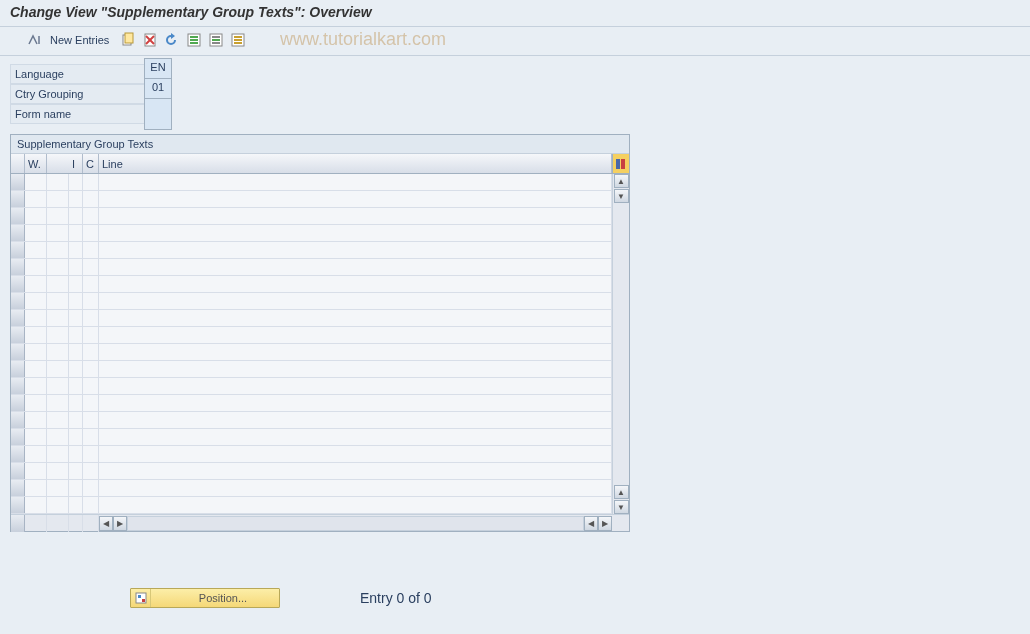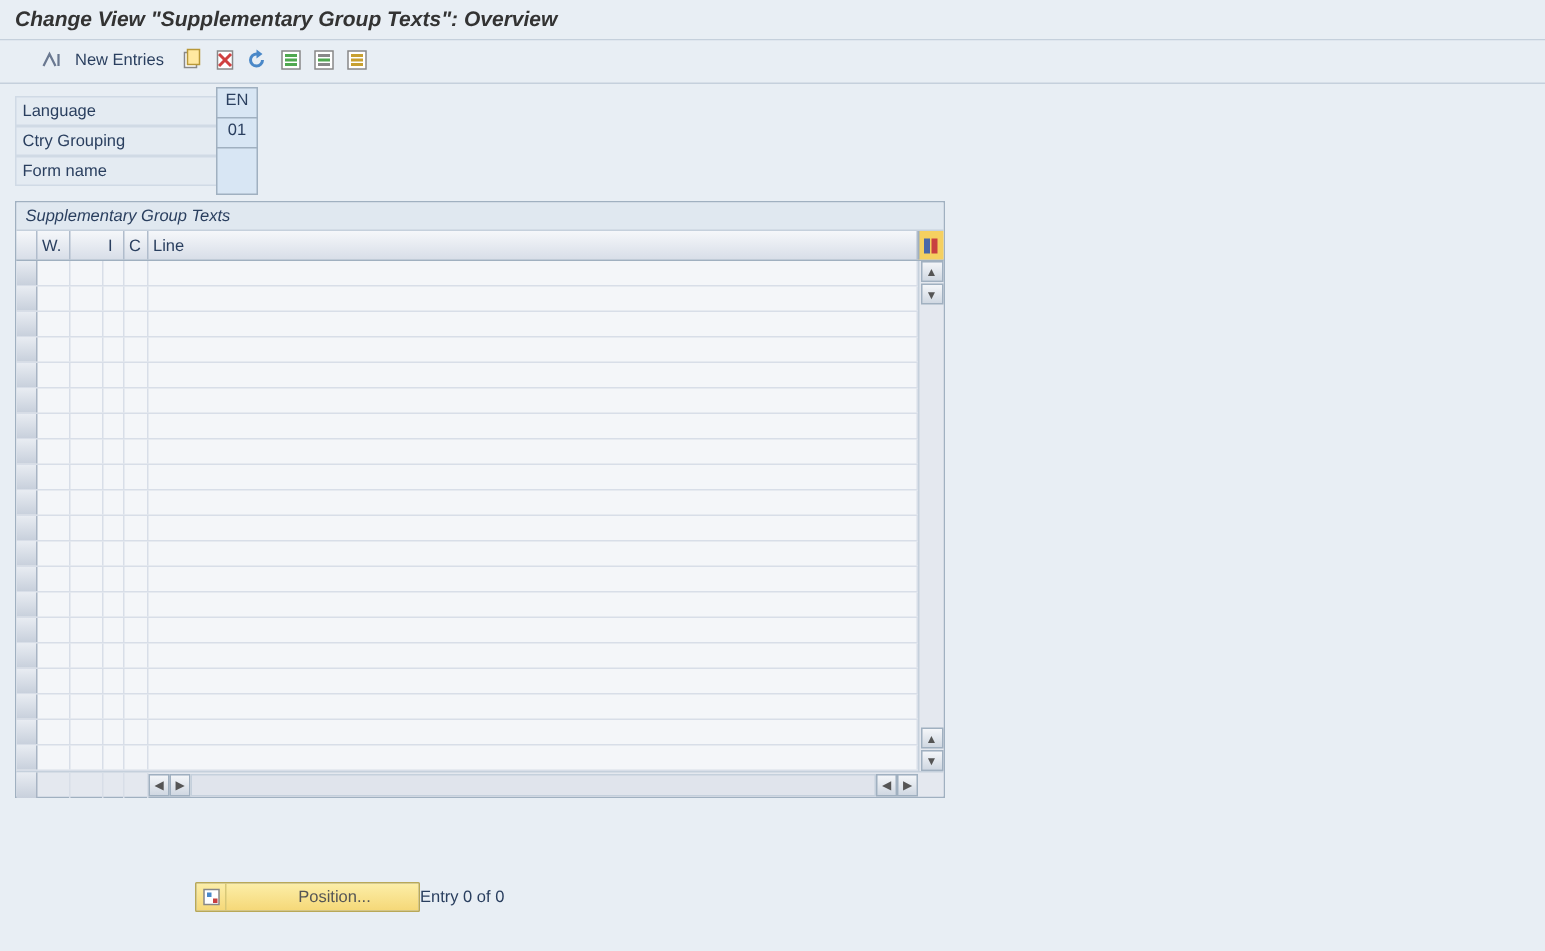--- a/index.html
+++ b/index.html
@@ -92,21 +92,20 @@
       width: 620px;
       border: 1px solid #a0b0c0;
       background: #e8eef4;
     }
     .table-title {
       background: #e0e8f0;
       padding: 3px 6px;
       font-size: 11px;
       color: #2a3f5f;
       border-bottom: 1px solid #c5d0dc;
-      font-style: italic;
     }
     .table-header {
       display: flex;
       background: linear-gradient(to bottom, #f5f7fa 0%, #d8dee8 100%);
       border-bottom: 1px solid #a0b0c0;
       height: 20px;
       align-items: stretch;
     }
     .th {
       border-right: 1px solid #b0bccc;
@@ -213,21 +212,22 @@
       cursor: pointer;
       border-radius:1px;
       gap:16px;
     }
     .position-btn .picon{
       width:20px;height:100%;display:flex;align-items:center;justify-content:center;
       border-right:1px solid #d8c878;
     }
     .position-btn .plabel{flex:1;text-align:center;}
     .entry-info {
-      font-size: 11px;
+      margin-left: 80px;
+      font-size: 14px;
       color: #2a3f5f;
     }
     svg { display:block; }
   </style>
 </head>
 <body>
 
 <div class="title-bar">
   <span class="title-text">Change View "Supplementary Group Texts": Overview</span>
 </div>
@@ -274,20 +274,21 @@
       </svg>
   </span>
   <span class="toolbar-btn">
     <svg width="16" height="16">
         <rect x="2" y="2" width="12" height="12" fill="#fff" stroke="#888"></rect>
         <rect x="4" y="4" width="8" height="2" fill="#c8a030"></rect>
         <rect x="4" y="7" width="8" height="2" fill="#c8a030"></rect>
         <rect x="4" y="10" width="8" height="2" fill="#c8a030"></rect>
       </svg>
   </span>
+  <span class="watermark">www.tutorialkart.com</span>
 </div>
 
 <div class="header-fields">
   <div class="field-row">
     <div class="field-label">Language</div>
     <div class="field-value">EN</div>
   </div>
   <div class="field-row">
     <div class="field-label">Ctry Grouping</div>
     <div class="field-value">01</div>

